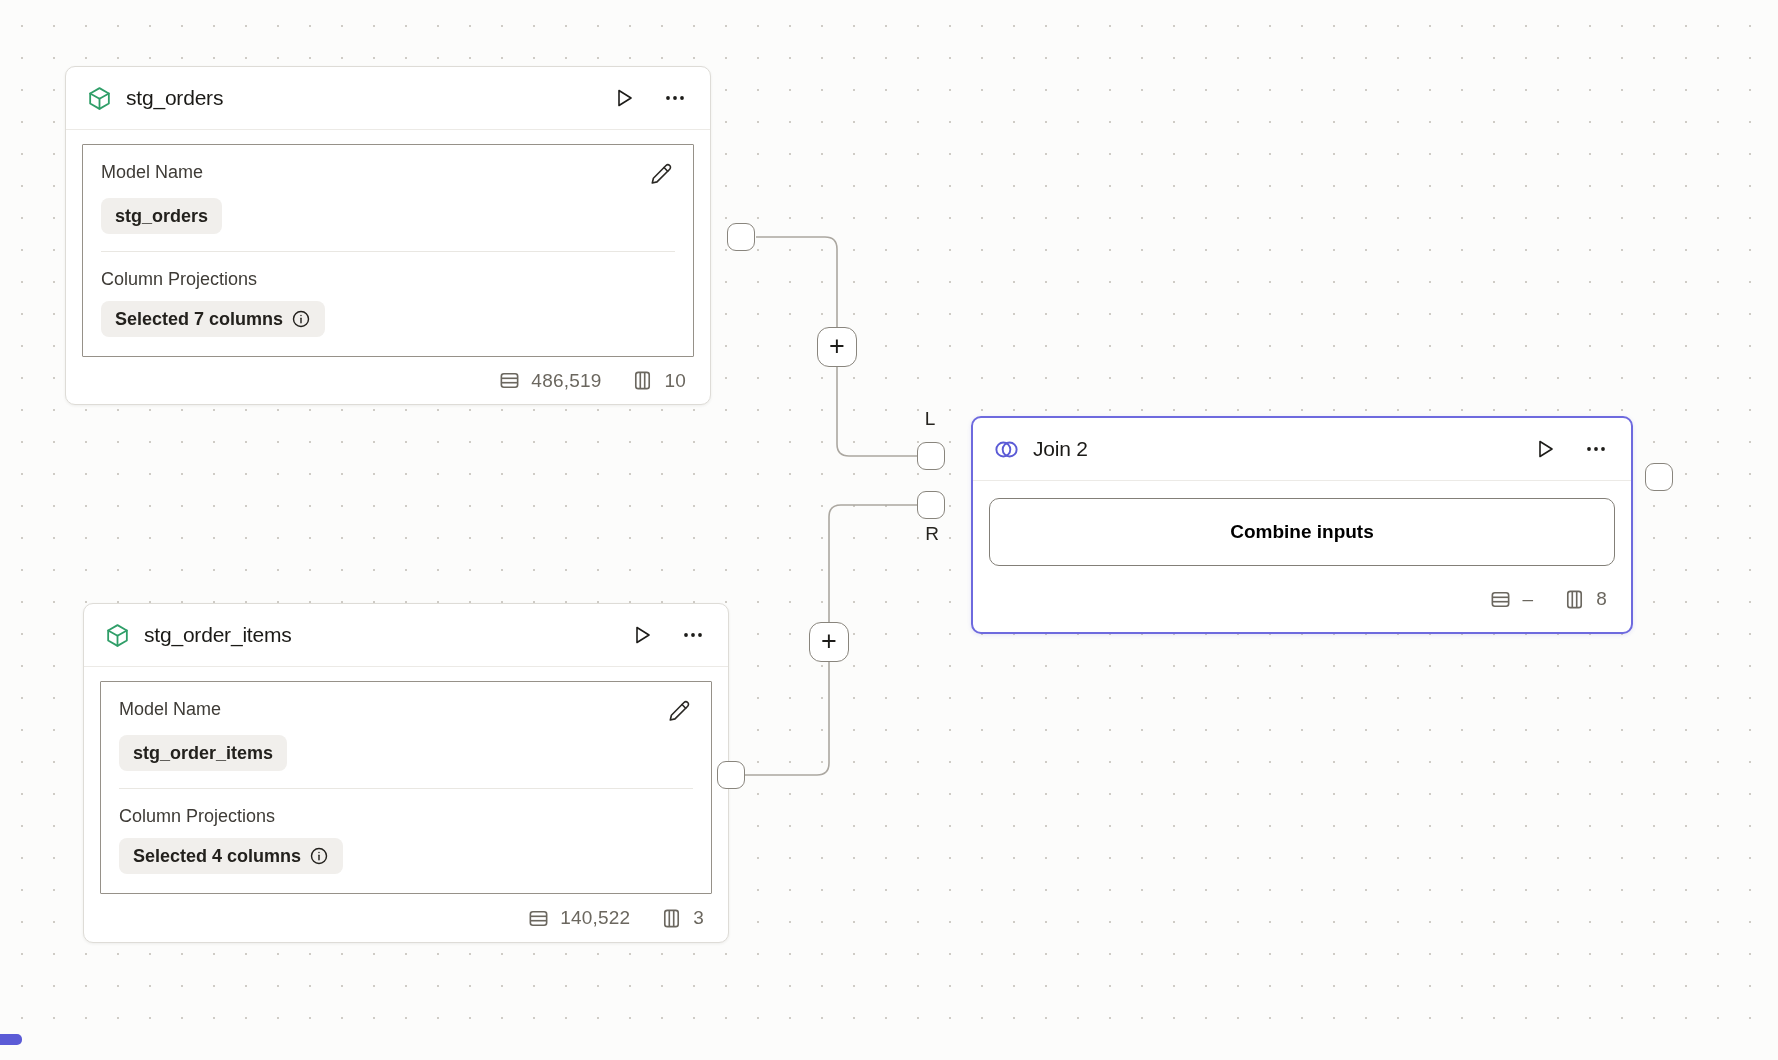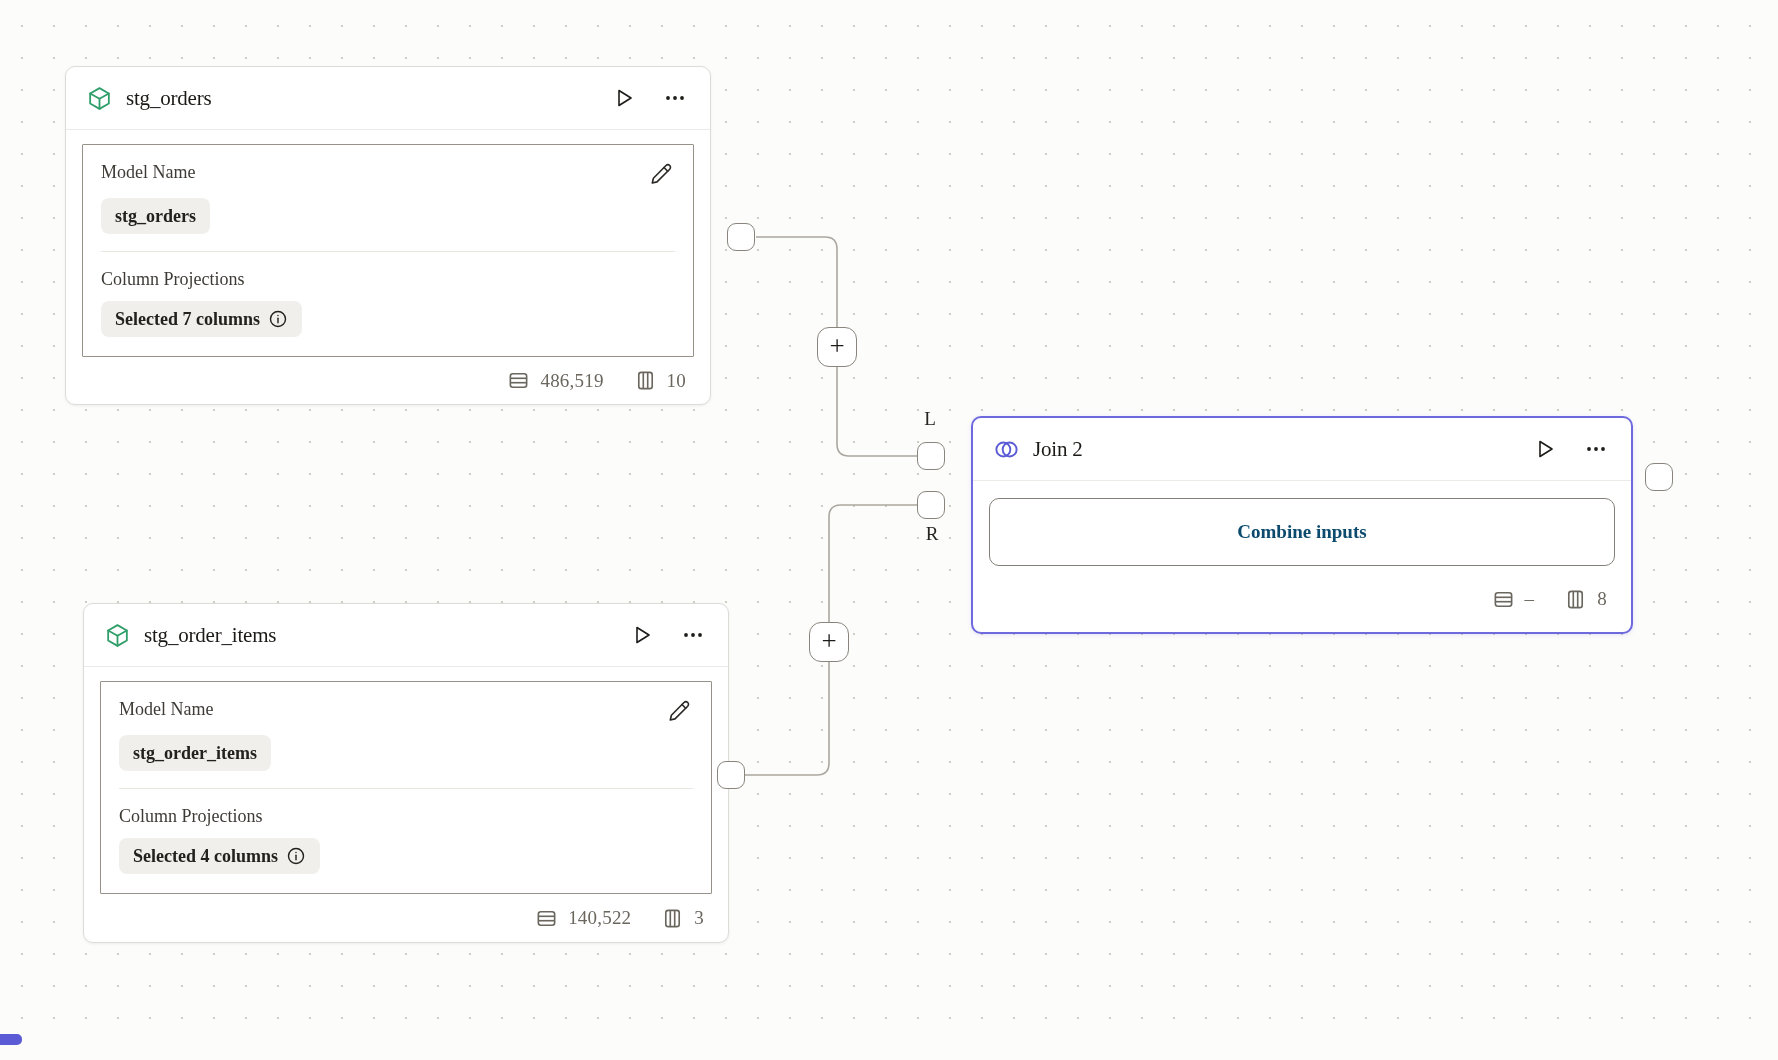--- a/index.html
+++ b/index.html
@@ -7,21 +7,20 @@
     width:1778px;height:1060px;overflow:hidden;
     font-family:"Liberation Sans", sans-serif;
     background:#fcfcfb;
   }
   .canvas{
     position:relative;width:1778px;height:1041px;
     background-color:#fcfcfb;
     background-image:radial-gradient(circle,#cfccc6 1.3px,transparent 1.4px);
     background-size:32px 32px;
     background-position:6px 10px;
-    font-family:Liberation Serif, serif;
   }
   svg.wires{position:absolute;left:0;top:0;pointer-events:none;}
   .wire{fill:none;stroke:#aba7a0;stroke-width:1.6px;}
 
   
   .node{
     position:absolute;background:#ffffff;border:1px solid #dedcd7;
     border-radius:10px;box-shadow:0 1px 3px rgba(40,40,35,.07);
     display:flex;flex-direction:column;box-sizing:border-box;
   }
@@ -66,21 +65,21 @@
     font-size:19px;font-weight:500;
   }
   .node-footer .stat-num{color:#6b675f;letter-spacing:0.2px;}
   .node-footer .gap{width:10px;}
   .stat-icon{flex:none;display:flex;align-items:center;}
 
   
   .combine-btn{
     margin:17px 16px 0 16px;height:68px;flex:none;
     border:1px solid #837f78;border-radius:10px;background:#fff;cursor:pointer;
-    font-family:inherit;font-size:19px;font-weight:600;color:#0c4a6e;
+    font-family:inherit;font-size:19px;font-weight:600;color:#000000;
   }
 
   
   .port{
     position:absolute;width:28px;height:28px;background:#fff;
     border:1.6px solid #89857d;border-radius:9px;box-sizing:border-box;cursor:crosshair;
   }
   .plus-btn{
     position:absolute;width:40px;height:40px;background:#fff;
     border:1.4px solid #89857d;border-radius:12px;box-sizing:border-box;cursor:pointer;

